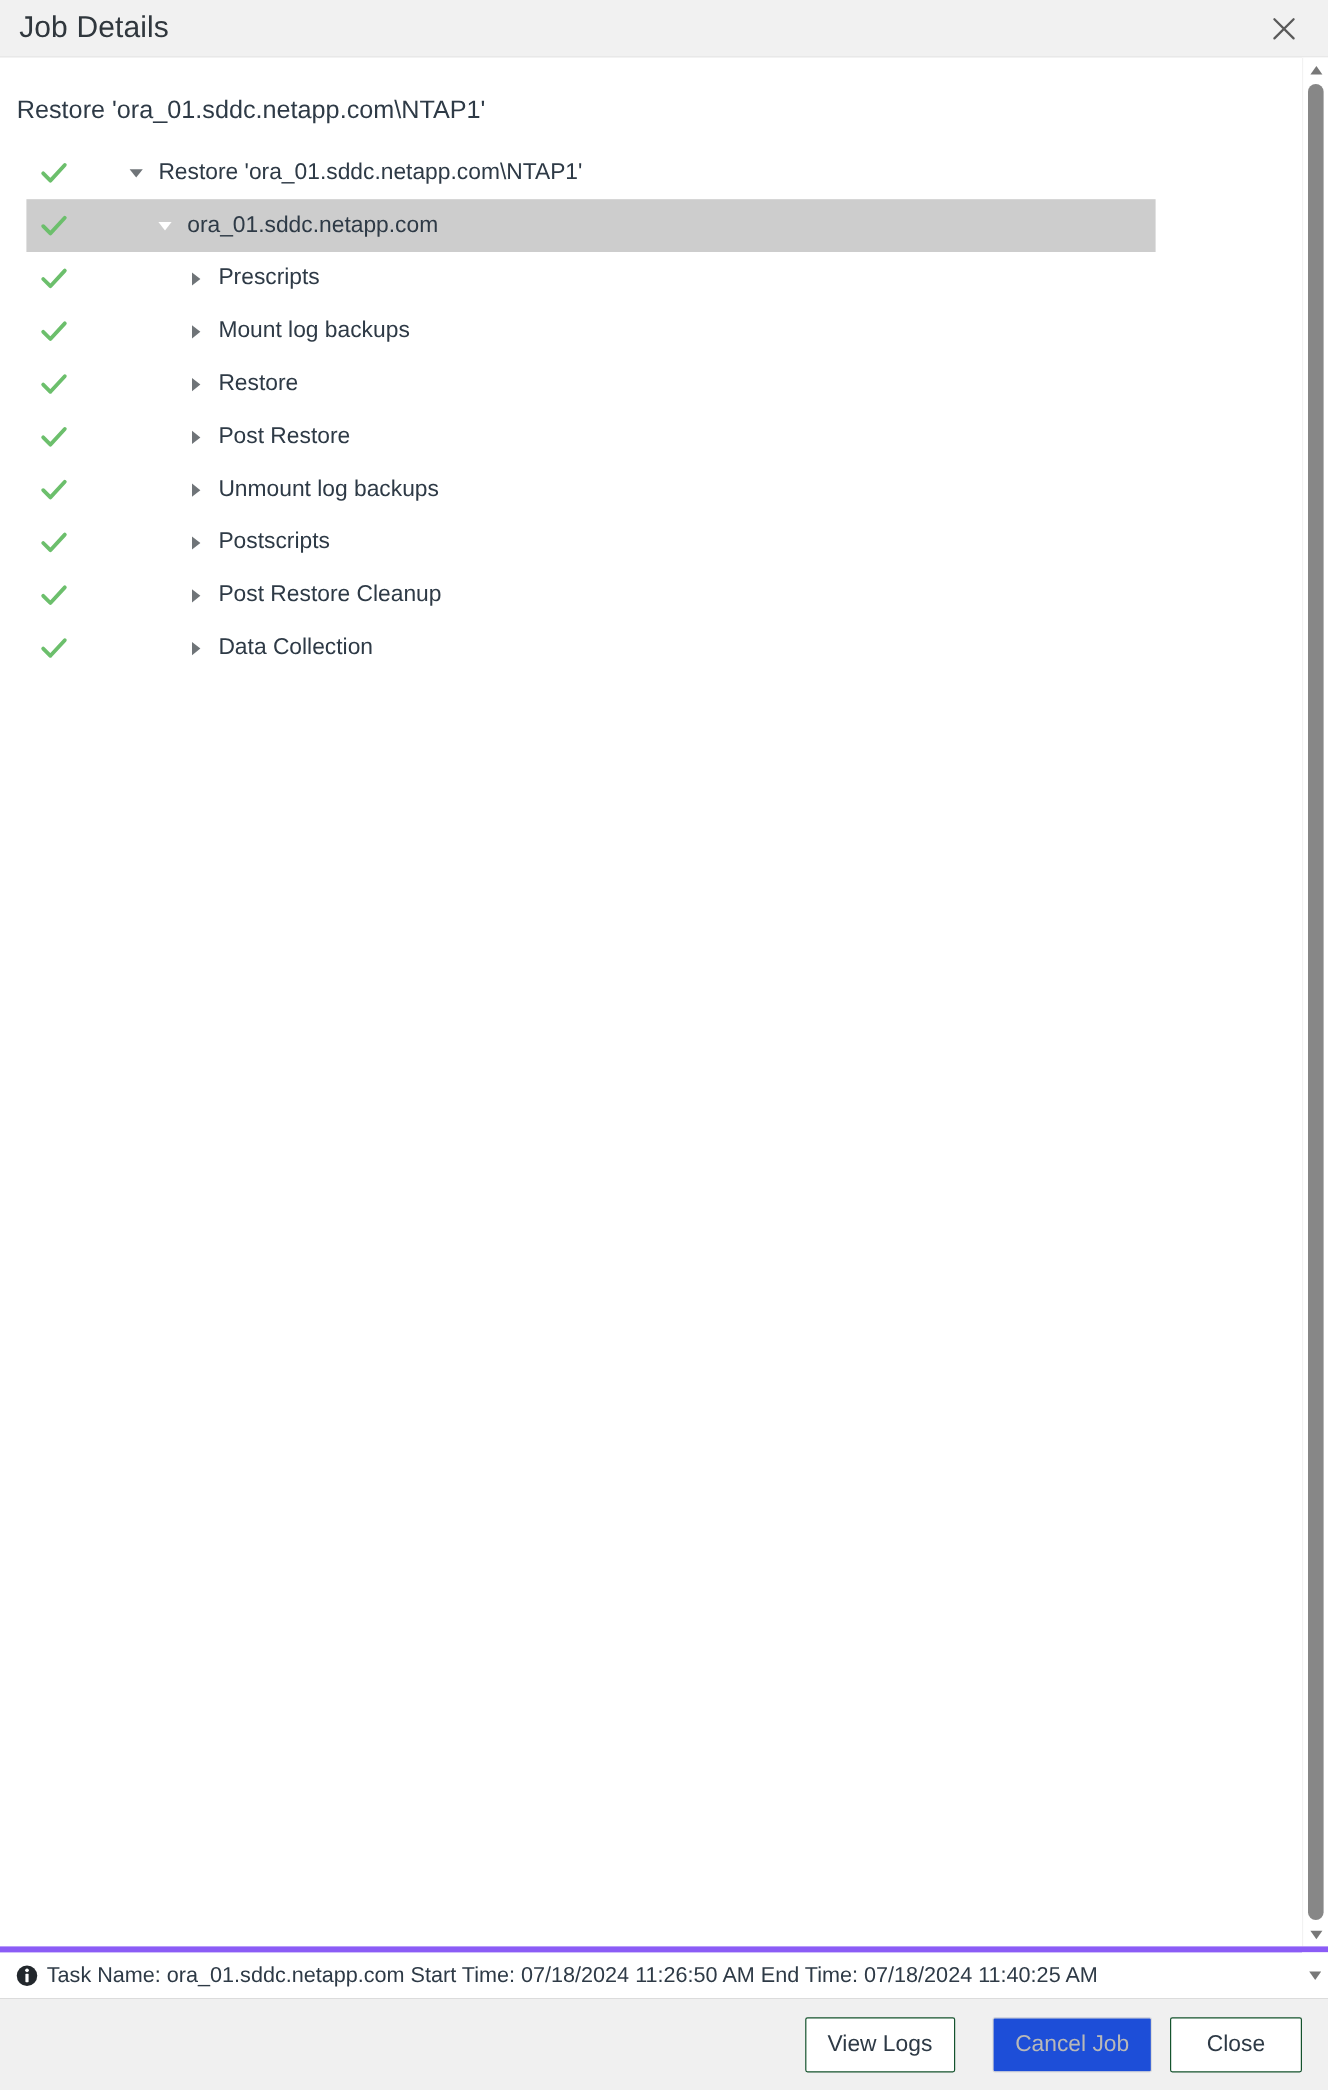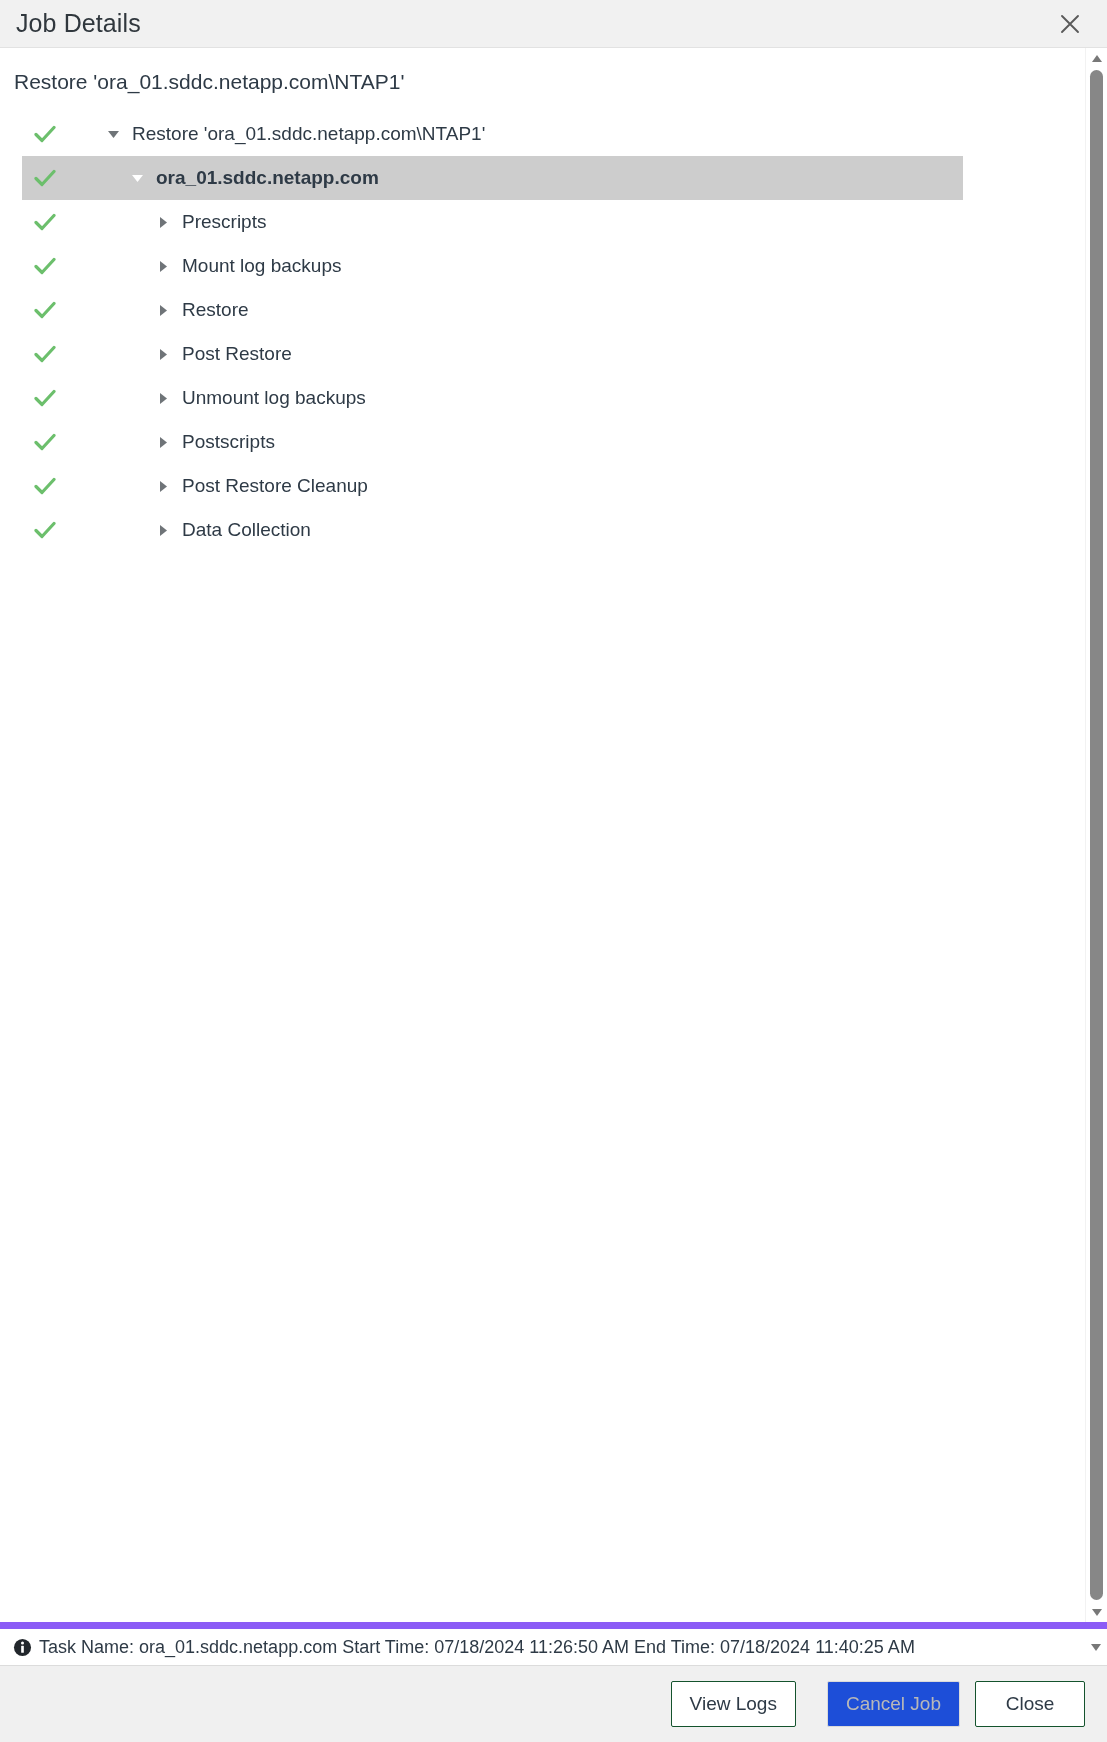--- a/index.html
+++ b/index.html
@@ -58,42 +58,42 @@
     display: flex;
     flex-direction: row;
     min-height: 0;
     position: relative;
     background: #ffffff;
   }
   .content {
     flex: 1 1 auto;
     min-width: 0;
     overflow: hidden;
-    padding-top: 22px;
+    padding-top: 32px;
   }
 
   .job-heading {
     font-size: 21px;
     color: #2e3a46;
     padding: 0 0 12px 14px;
     font-weight: 400;
     white-space: nowrap;
   }
 
   .tree { padding-top: 6px; }
 
   .tree-row {
     display: flex;
     align-items: center;
     height: 44px;
     margin: 0 122px 0 22px;
     padding: 0;
     box-sizing: border-box;
   }
-  .tree-row.selected { background: #cdcdcd; font-weight: bold; }
+  .tree-row.selected { background: #cdcdcd; }
 
   .status-cell {
     width: 46px;
     min-width: 46px;
     display: flex;
     align-items: center;
     justify-content: center;
   }
   .check-icon { display: block; }
 
@@ -152,21 +152,21 @@
     background: #878787;
     border-radius: 7px;
     cursor: pointer;
   }
 
   
   .statusbar {
     height: 44px;
     min-height: 44px;
     background: #ffffff;
-    border-top: 7px solid #8b5cf6;
+    border-top: 5px solid #8b5cf6;
     border-bottom: 1px solid #dcdcdc;
     display: flex;
     align-items: center;
     padding-left: 13px;
     box-sizing: border-box;
     position: relative;
   }
   .info-icon {
     width: 19px;
     height: 19px;

